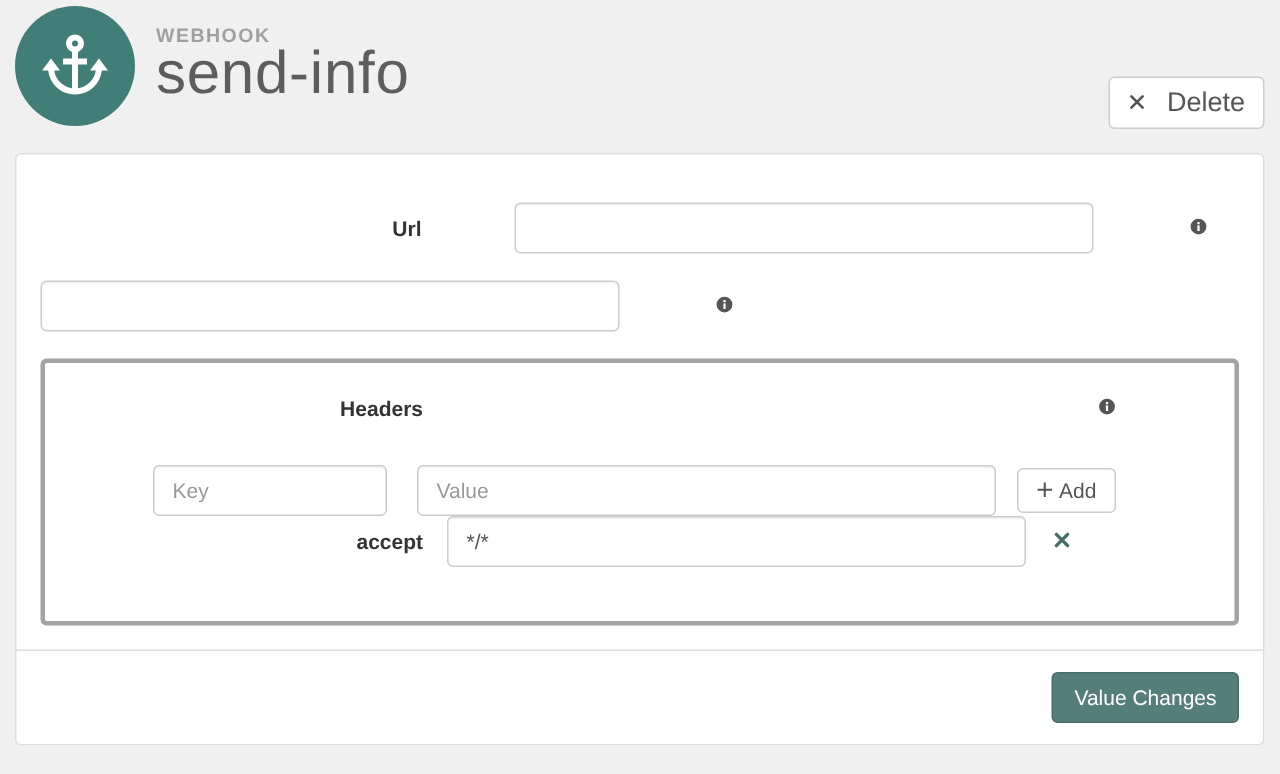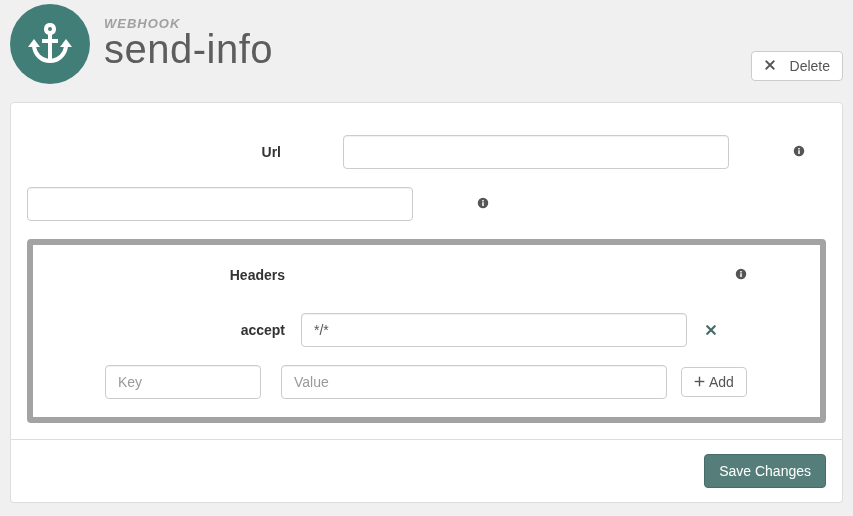--- a/index.html
+++ b/index.html
@@ -29,37 +29,36 @@
     flex-shrink: 0;
   }
   .avatar svg { width: 48px; height: 48px; fill: #fff; }
   .title-group { margin-left: 14px; }
   .subtitle {
     font-size: 13px;
     font-weight: 700;
     color: #a0a0a0;
     letter-spacing: 1px;
     margin-bottom: -4px;
-    font-style: italic;
   }
   .title {
     font-size: 40px;
     font-weight: 400;
     color: #5d5d5d;
     letter-spacing: 0.5px;
   }
   .delete-btn {
     position: absolute;
     right: 10px;
     top: 50%;
     background: #fff;
     border: 1px solid #ccc;
     border-radius: 4px;
     padding: 6px 12px;
-    font-size: 14px;
+    font-size: 18px;
     color: #555;
     cursor: pointer;
     display: flex;
     align-items: center;
     gap: 14px;
   }
   .panel {
     margin: 0 10px 0 10px;
     background: #fff;
     border: 1px solid #ddd;
@@ -95,21 +94,21 @@
     box-shadow: inset 0 1px 1px rgba(0,0,0,0.06);
   }
   input[type="text"]::placeholder { color: #999; }
   .info-icon {
     margin-left: 18px;
     color: #555;
     font-size: 14px;
     cursor: pointer;
   }
   .headers-box {
-    border: 6px solid #a3a3a3;
+    border: 3px solid #a3a3a3;
     border-radius: 4px;
     padding: 22px 12px 18px 12px;
     margin-top: 10px;
   }
   .hdr-row {
     display: flex;
     align-items: center;
     margin-bottom: 18px;
   }
   .hdr-label-col {
@@ -235,36 +234,20 @@
         <span class="info-icon" style="margin-left:34px;">
           <svg class="ico" viewBox="0 0 16 16" fill="currentColor">
               <circle cx="8" cy="8" r="7"></circle>
               <rect x="7" y="7" width="2" height="5" fill="#fff"></rect>
               <rect x="7" y="4" width="2" height="2" fill="#fff"></rect>
             </svg>
         </span>
       </div>
     </div>
 
-    <div class="hdr-row">
-      <div class="hdr-label-col" style="font-weight:700;">accept</div>
-      <div class="hdr-val-col">
-        <input type="text" value="*/*" style="">
-      </div>
-      <div class="hdr-action-col">
-        <button class="remove-btn">
-          <span>
-            <svg width="12" height="12" viewBox="0 0 16 16" fill="currentColor">
-                <path d="M3 3l10 10M13 3L3 13" stroke="currentColor" stroke-width="3" stroke-linecap="round"></path>
-              </svg>
-          </span>
-        </button>
-      </div>
-    </div>
-
     <div class="hdr-row" style="margin-bottom:0;">
       <div class="hdr-label-col" style="width:60px;"></div>
       <div class="hdr-key-col">
         <input type="text" placeholder="Key" style="">
       </div>
       <div class="hdr-val-col">
         <input type="text" placeholder="Value" style="">
       </div>
       <div class="hdr-action-col">
         <button class="add-btn">
@@ -272,21 +255,37 @@
             <svg width="11" height="11" viewBox="0 0 16 16" fill="currentColor">
                 <path d="M7 1h2v14H7z"></path>
                 <path d="M1 7h14v2H1z"></path>
               </svg>
           </span>
           <span>Add</span>
         </button>
       </div>
     </div>
 
+    <div class="hdr-row">
+      <div class="hdr-label-col" style="font-weight:700;">accept</div>
+      <div class="hdr-val-col">
+        <input type="text" value="*/*" style="">
+      </div>
+      <div class="hdr-action-col">
+        <button class="remove-btn">
+          <span>
+            <svg width="12" height="12" viewBox="0 0 16 16" fill="currentColor">
+                <path d="M3 3l10 10M13 3L3 13" stroke="currentColor" stroke-width="3" stroke-linecap="round"></path>
+              </svg>
+          </span>
+        </button>
+      </div>
+    </div>
+
   </div>
 
 </div>
 
 <div class="footer">
   <button class="save-btn">
-    <span>Save Changes</span>
+    <span>Value Changes</span>
   </button>
 </div>
 
 </body></html>

